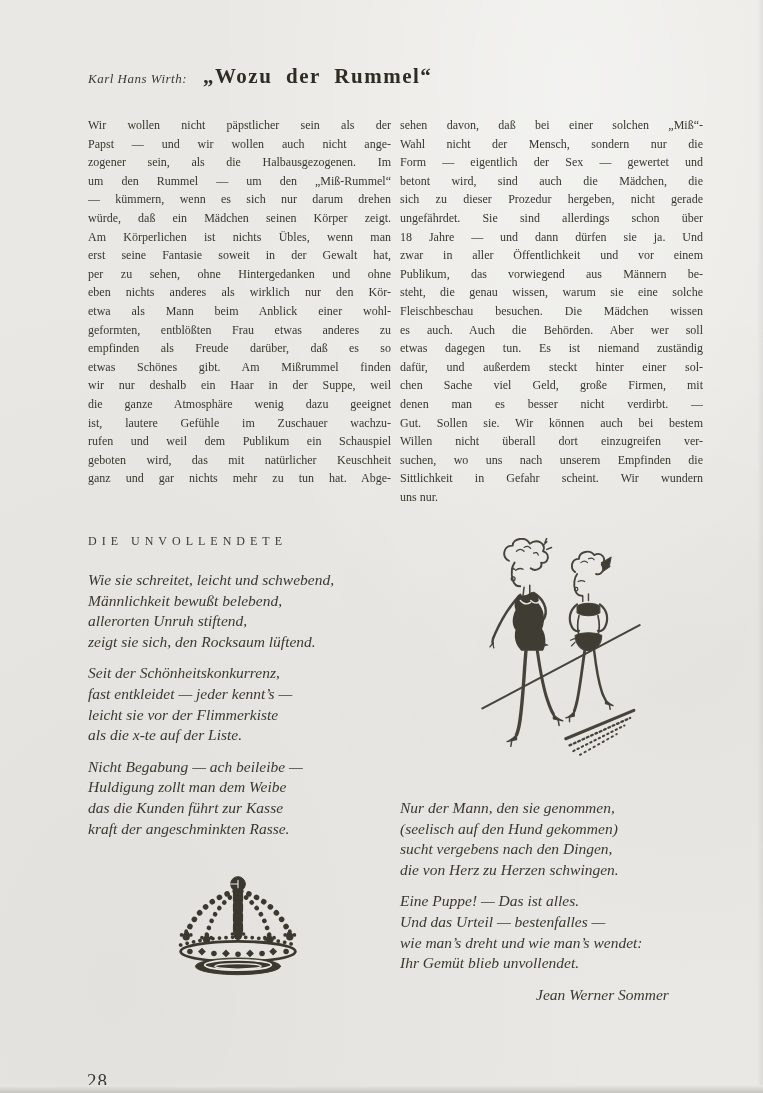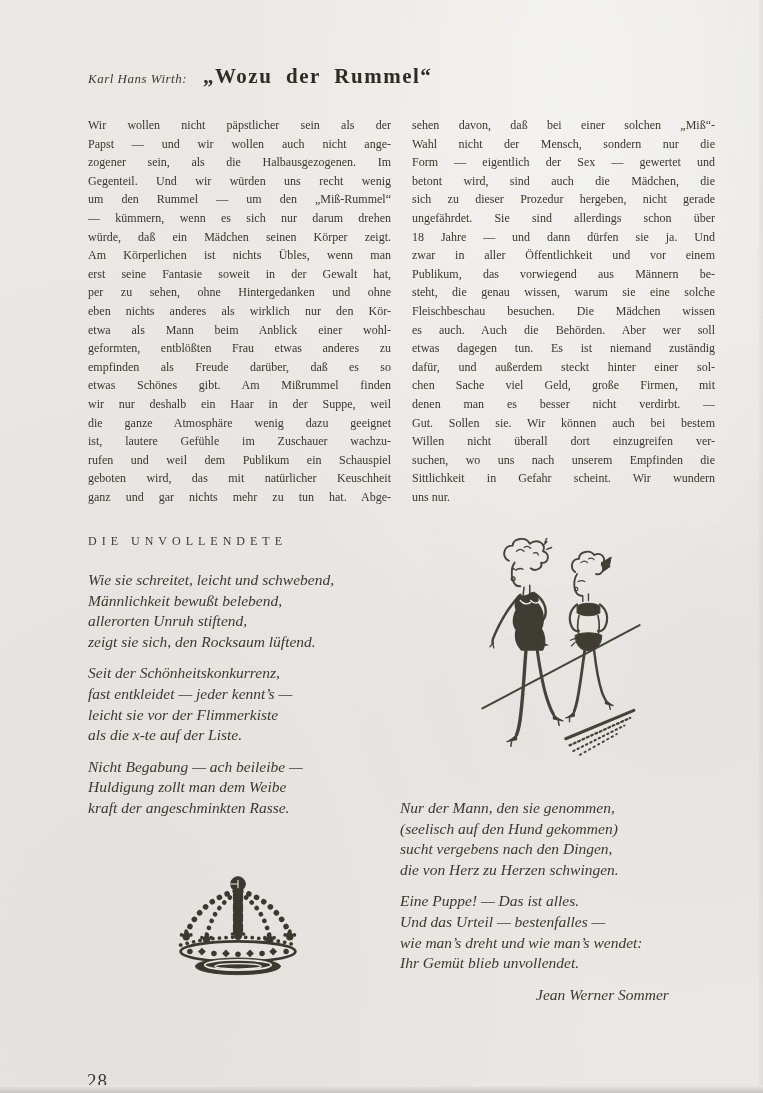--- a/index.html
+++ b/index.html
@@ -22,21 +22,21 @@
   .article-header{position:absolute;left:88px;top:64px;white-space:nowrap;}
   .author{font-style:italic;font-size:13px;letter-spacing:.5px;color:#3c3a31;}
   .title{font-weight:bold;font-size:21px;letter-spacing:1.5px;word-spacing:7px;
     margin-left:16px;color:#2e2c25;}
 
   
   .columns{position:absolute;left:88px;top:116px;width:616px;}
   .textcol{position:absolute;top:0;width:303px;font-size:12px;line-height:18.6px;
     color:#38362d;}
   .col-left{left:0;}
-  .col-right{left:312px;margin-left:12px;}
+  .col-right{left:312px;}
   .textcol .line{text-align:justify;text-align-last:justify;white-space:nowrap;
     overflow:hidden;}
   .col-right .line:last-child{text-align-last:left;}
 
   
   .poem-heading{position:absolute;left:88px;top:534px;margin:0;font-weight:normal;
     font-size:12px;letter-spacing:5px;color:#3b3930;}
   .poem{font-style:italic;font-size:15.5px;line-height:20.6px;color:#3a382f;}
   .poem .stanza{margin-bottom:11px;}
   .poem-left{position:absolute;left:88px;top:570px;width:300px;}
@@ -55,21 +55,20 @@
 
 <div class="article-header">
   <span class="author">Karl Hans Wirth:</span><span class="title">„Wozu der Rummel“</span>
 </div>
 
 <div class="columns">
   <div class="textcol col-left">
       <div class="line">Wir wollen nicht päpstlicher sein als der</div>
       <div class="line">Papst — und wir wollen auch nicht ange-</div>
       <div class="line">zogener sein, als die Halbausgezogenen. Im</div>
-      <div class="line">Gegenteil. Und wir würden uns recht wenig</div>
       <div class="line">um den Rummel — um den „Miß-Rummel“</div>
       <div class="line">— kümmern, wenn es sich nur darum drehen</div>
       <div class="line">würde, daß ein Mädchen seinen Körper zeigt.</div>
       <div class="line">Am Körperlichen ist nichts Übles, wenn man</div>
       <div class="line">erst seine Fantasie soweit in der Gewalt hat,</div>
       <div class="line">per zu sehen, ohne Hintergedanken und ohne</div>
       <div class="line">eben nichts anderes als wirklich nur den Kör-</div>
       <div class="line">etwa als Mann beim Anblick einer wohl-</div>
       <div class="line">geformten, entblößten Frau etwas anderes zu</div>
       <div class="line">empfinden als Freude darüber, daß es so</div>
@@ -117,20 +116,21 @@
     </div>
   <div class="stanza">
       <div class="line">Seit der Schönheitskonkurrenz,</div>
       <div class="line">fast entkleidet — jeder kennt’s —</div>
       <div class="line">leicht sie vor der Flimmerkiste</div>
       <div class="line">als die x-te auf der Liste.</div>
     </div>
   <div class="stanza">
       <div class="line">Nicht Begabung — ach beileibe —</div>
       <div class="line">Huldigung zollt man dem Weibe</div>
+      <div class="line">das die Kunden führt zur Kasse</div>
       <div class="line">kraft der angeschminkten Rasse.</div>
     </div>
 </div>
 
 <svg class="models-illustration" width="162" height="232" viewBox="0 0 170 245">
   <g stroke="#45433a" fill="none" stroke-width="2" stroke-linecap="round" stroke-linejoin="round">
 
     <path d="M2,180 L168,92" stroke-width="2.2"></path>
 
     <path d="M90,212 L162,182" stroke-width="3.2"></path>

